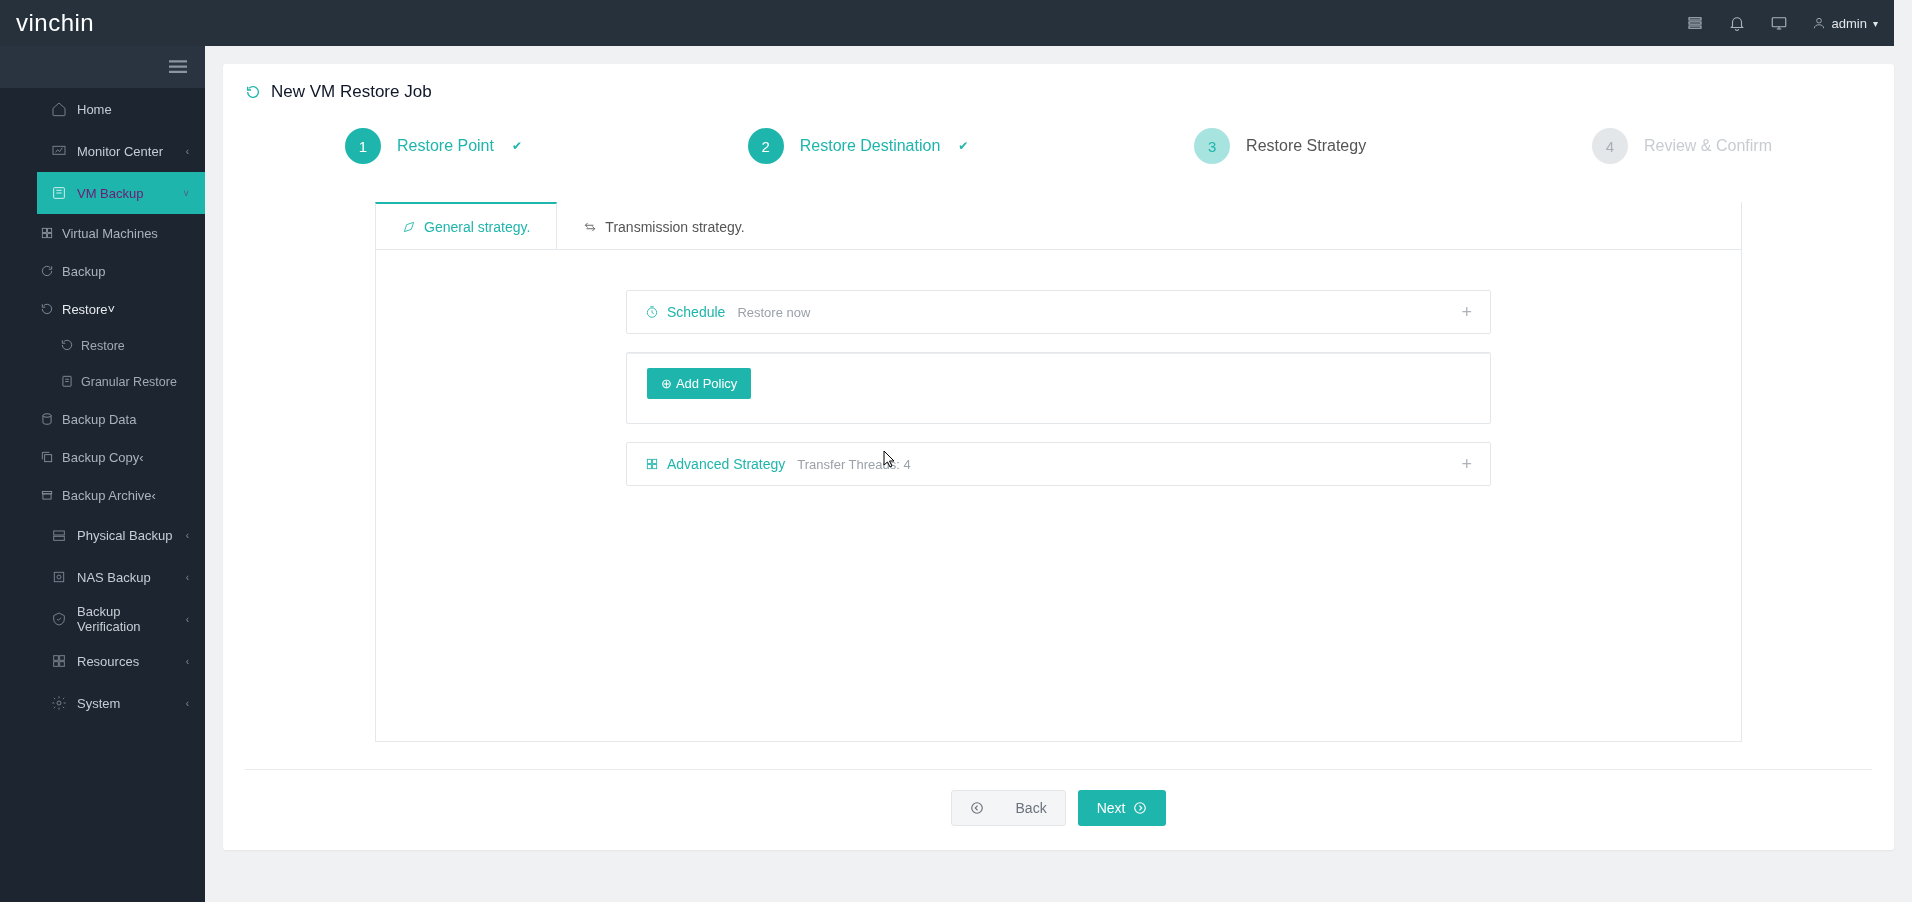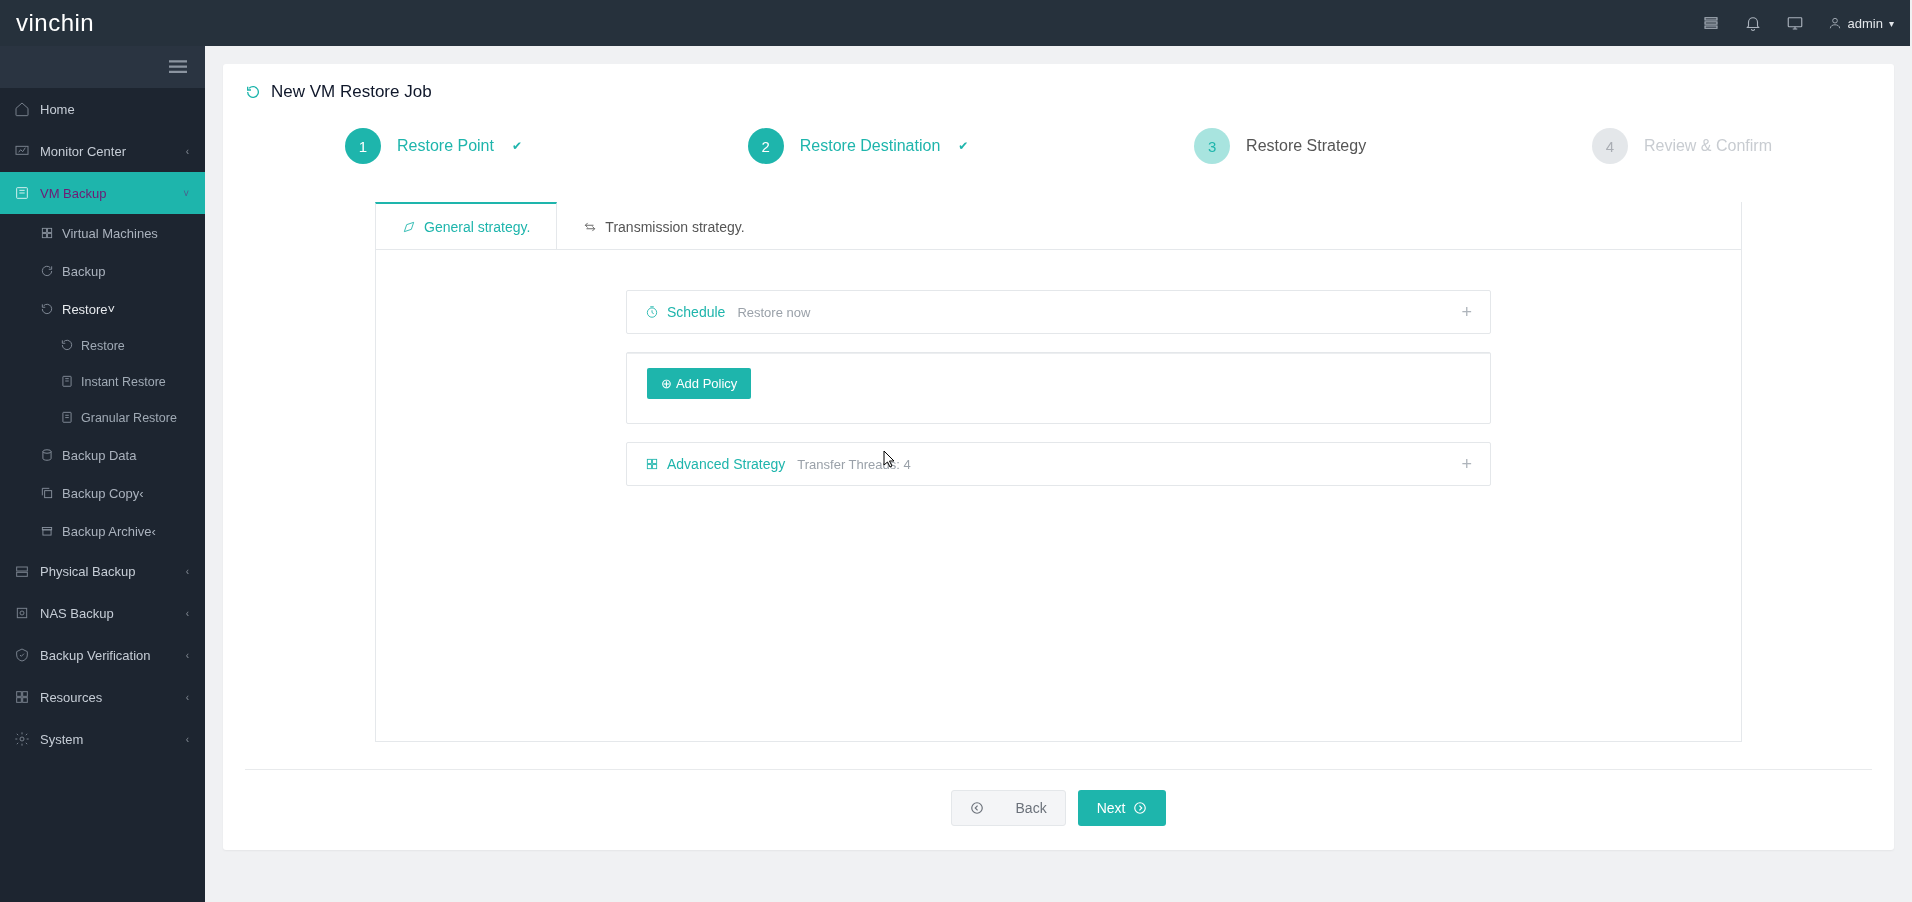--- a/index.html
+++ b/index.html
@@ -1,31 +1,31 @@
 <!DOCTYPE html>
 <html><head>
 <meta charset="utf-8">
 <style>
 * { margin:0; padding:0; box-sizing:border-box; font-family:"Helvetica Neue",Helvetica,Arial,sans-serif; }
 body { background:#f0f1f3; font-size:13px; color:#555; width:1912px; height:902px; overflow:hidden; }
 
 
-.topbar { position:fixed; top:0; left:0; right:2px; height:46px; background:#26313c; display:flex; align-items:center; padding:12px 16px; z-index:100; }
+.topbar { position:fixed; top:0; left:0; right:18px; height:46px; background:#26313c; display:flex; align-items:center; padding:12px 16px; z-index:100; }
 .logo { font-size:24px; font-weight:400; color:#fff; letter-spacing:0.5px; }
 .logo .thin { font-weight:200; }
 .topbar-right { margin-left:auto; display:flex; align-items:center; gap:24px; color:#abb3bd; }
 .topbar-right .icon { width:18px; height:18px; cursor:pointer; }
 .topbar-right svg { stroke:#abb3bd; fill:none; stroke-width:1.5; }
 .userblk { display:flex; align-items:center; gap:6px; cursor:pointer; color:#e2e6ea; font-size:13px; }
 
 
 .sidebar { position:fixed; top:46px; left:0; bottom:0; width:205px; background:#1d2530; color:#a0aab5; overflow-y:auto; }
 .menu-toggle { height:42px; display:flex; justify-content:flex-end; align-items:center; padding-right:18px; background:#2a3441; }
 .menu-toggle svg { width:18px; height:14px; fill:#8b94a0; }
-.nav-item { display:flex; align-items:center; height:42px; padding-left:14px; padding-right:16px; cursor:pointer; font-size:13px; color:#c6cdd6; position:relative; }
+.nav-item { display:flex; align-items:center; height:42px; padding-left:14px; padding-right:16px; cursor:pointer; font-size:13px; color:#c6cdd6; position:relative;margin-left:37px; }
 .nav-item .nicon { width:16px; height:16px; margin-right:10px; opacity:0.8; }
 .nav-item .nicon svg { width:16px; height:16px; stroke:#8d96a2; fill:none; stroke-width:1.5; }
 .nav-item .chev { margin-left:auto; font-size:10px; opacity:0.6; }
 .nav-item.active-top { background:#1eb5ac; color:#701a75; }
 .nav-item.active-top .nicon svg { stroke:#fff; }
 .nav-sub { display:flex; align-items:center; height:38px; padding-left:40px; padding-right:16px; cursor:pointer; font-size:13px; color:#aab2bd; }
 .nav-sub .nicon { width:14px; height:14px; margin-right:8px; }
 .nav-sub.sel { color:#e7eaee; }
 .nav-subsub { display:flex; align-items:center; height:36px; padding-left:60px; padding-right:16px; cursor:pointer; font-size:12.5px; color:#a0aab5; }
 .nav-sub .nicon svg, .nav-subsub .nicon svg { width:14px; height:14px; stroke:#8d96a2; fill:none; stroke-width:1.5; }
@@ -159,27 +159,20 @@
         </svg></span>
       <span>Restore</span>
       <span class="chev">˅</span>
     </div>
   <div class="nav-subsub">
       <span class="nicon"><svg viewBox="0 0 24 24">
           <path d="M4 12a8 8 0 1 0 2.3-5.7"></path>
           <path d="M4 4v5h5"></path>
         </svg></span>
       <span>Restore</span>
-    </div>
-  <div class="nav-subsub">
-      <span class="nicon"><svg viewBox="0 0 24 24">
-          <rect x="5" y="4" width="14" height="17" rx="1"></rect>
-          <path d="M9 8h6M9 12h6"></path>
-        </svg></span>
-      <span>Instant Restore</span>
     </div>
   <div class="nav-subsub">
       <span class="nicon"><svg viewBox="0 0 24 24">
           <rect x="5" y="4" width="14" height="17" rx="1"></rect>
           <path d="M9 9h6M9 13h6"></path>
         </svg></span>
       <span>Granular Restore</span>
     </div>
   <div class="nav-sub">
       <span class="nicon"><svg viewBox="0 0 24 24">

